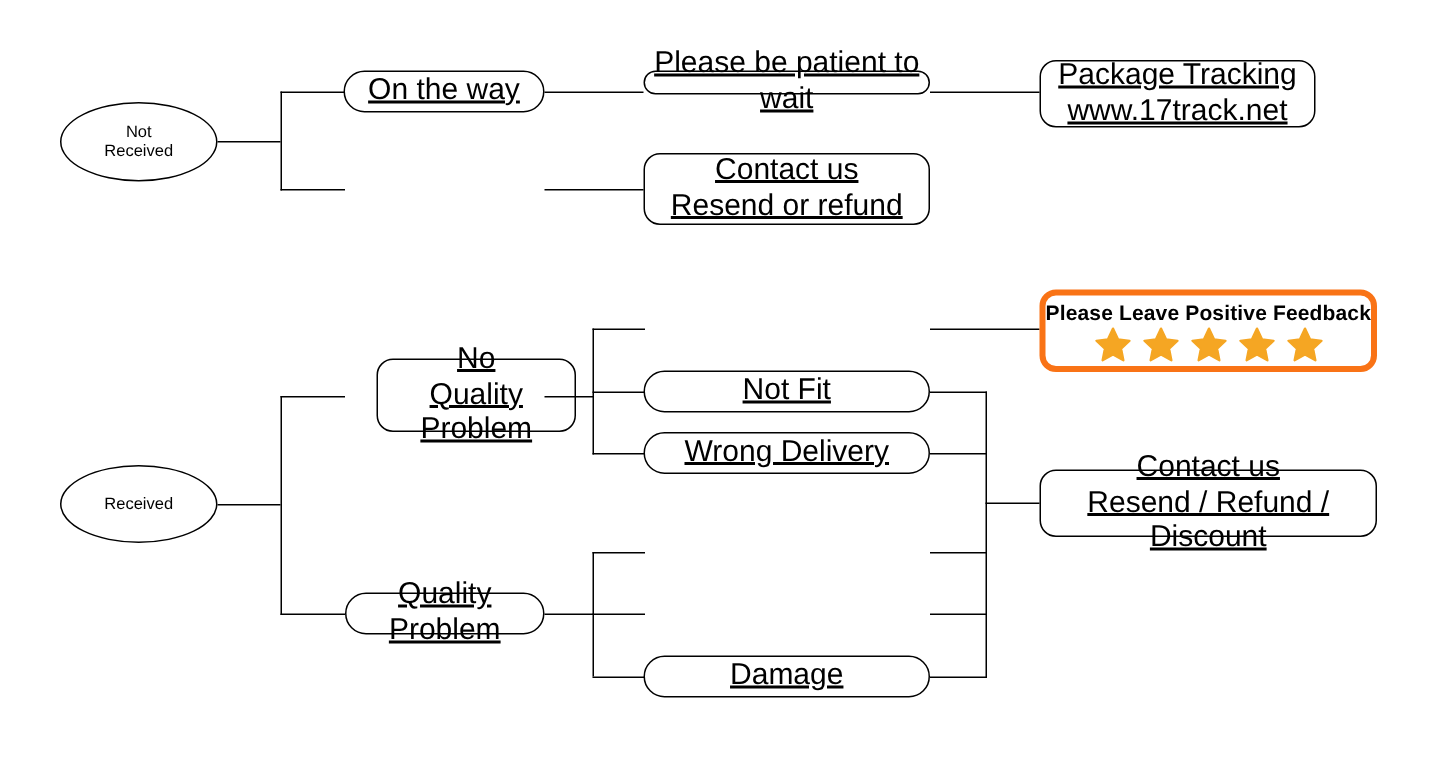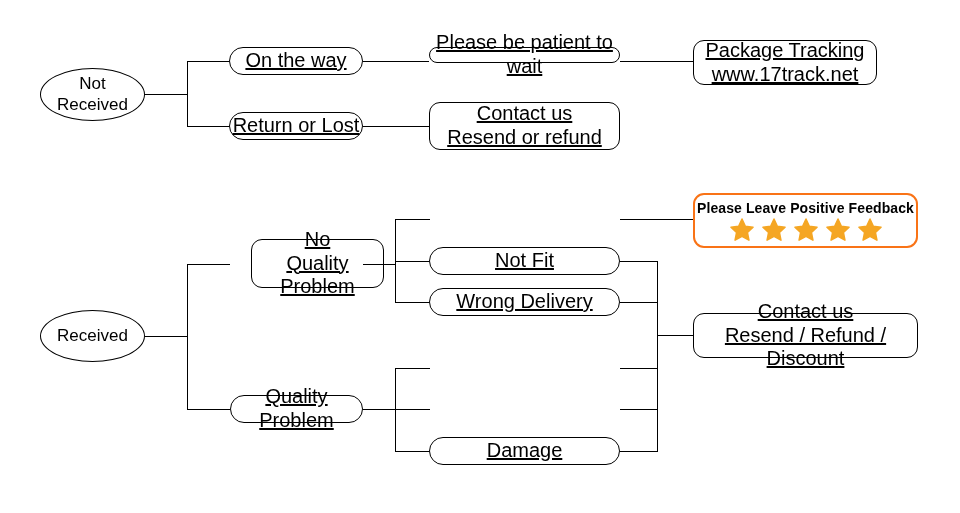--- a/index.html
+++ b/index.html
@@ -42,28 +42,28 @@
     white-space: pre-line;
   }
   .rbox {
     border-radius: 14px;
     font-size: 20px;
     text-decoration: underline;
   }
   .rbox.tall { border-radius: 11px; }
   .ellipse {
     border-radius: 50%;
-    font-size: 17px;
+    font-size: 11px;
   }
 
   
   .feedback {
     position: absolute;
     box-sizing: border-box;
-    border: 2px solid #f97316;
+    border: 4px solid #f97316;
     border-radius: 11px;
     background: #ffffff;
     display: flex;
     flex-direction: column;
     align-items: center;
     justify-content: center;
     padding-top: 2px;
   }
   .feedback-title {
     font-size: 14px;
@@ -94,21 +94,20 @@
 
   <div class="line-h" style="left:145px; top:94px; width:42px;"></div>
   <div class="line-v" style="left:187px; top:61px; height:66px;"></div>
 
   <div class="line-h" style="left:187px; top:61px; width:43px;"></div>
 
   <div class="line-h" style="left:187px; top:126px; width:43px;"></div>
 
   <div class="node rbox" style="left:229px; top:47px; width:134px; height:28px;">On the way</div>
 
-  <div class="node rbox" style="left:229px; top:112px; width:134px; height:28px;">Return or Lost</div>
 
   <div class="line-h" style="left:363px; top:61px; width:66px;"></div>
 
   <div class="node rbox" style="left:429px; top:47px; width:191px; height:16px;">Please be patient to wait</div>
 
   <div class="line-h" style="left:363px; top:126px; width:66px;"></div>
 
   <div class="node rbox tall" style="left:429px; top:102px; width:191px; height:48px;">Contact us
 Resend or refund</div>
 

